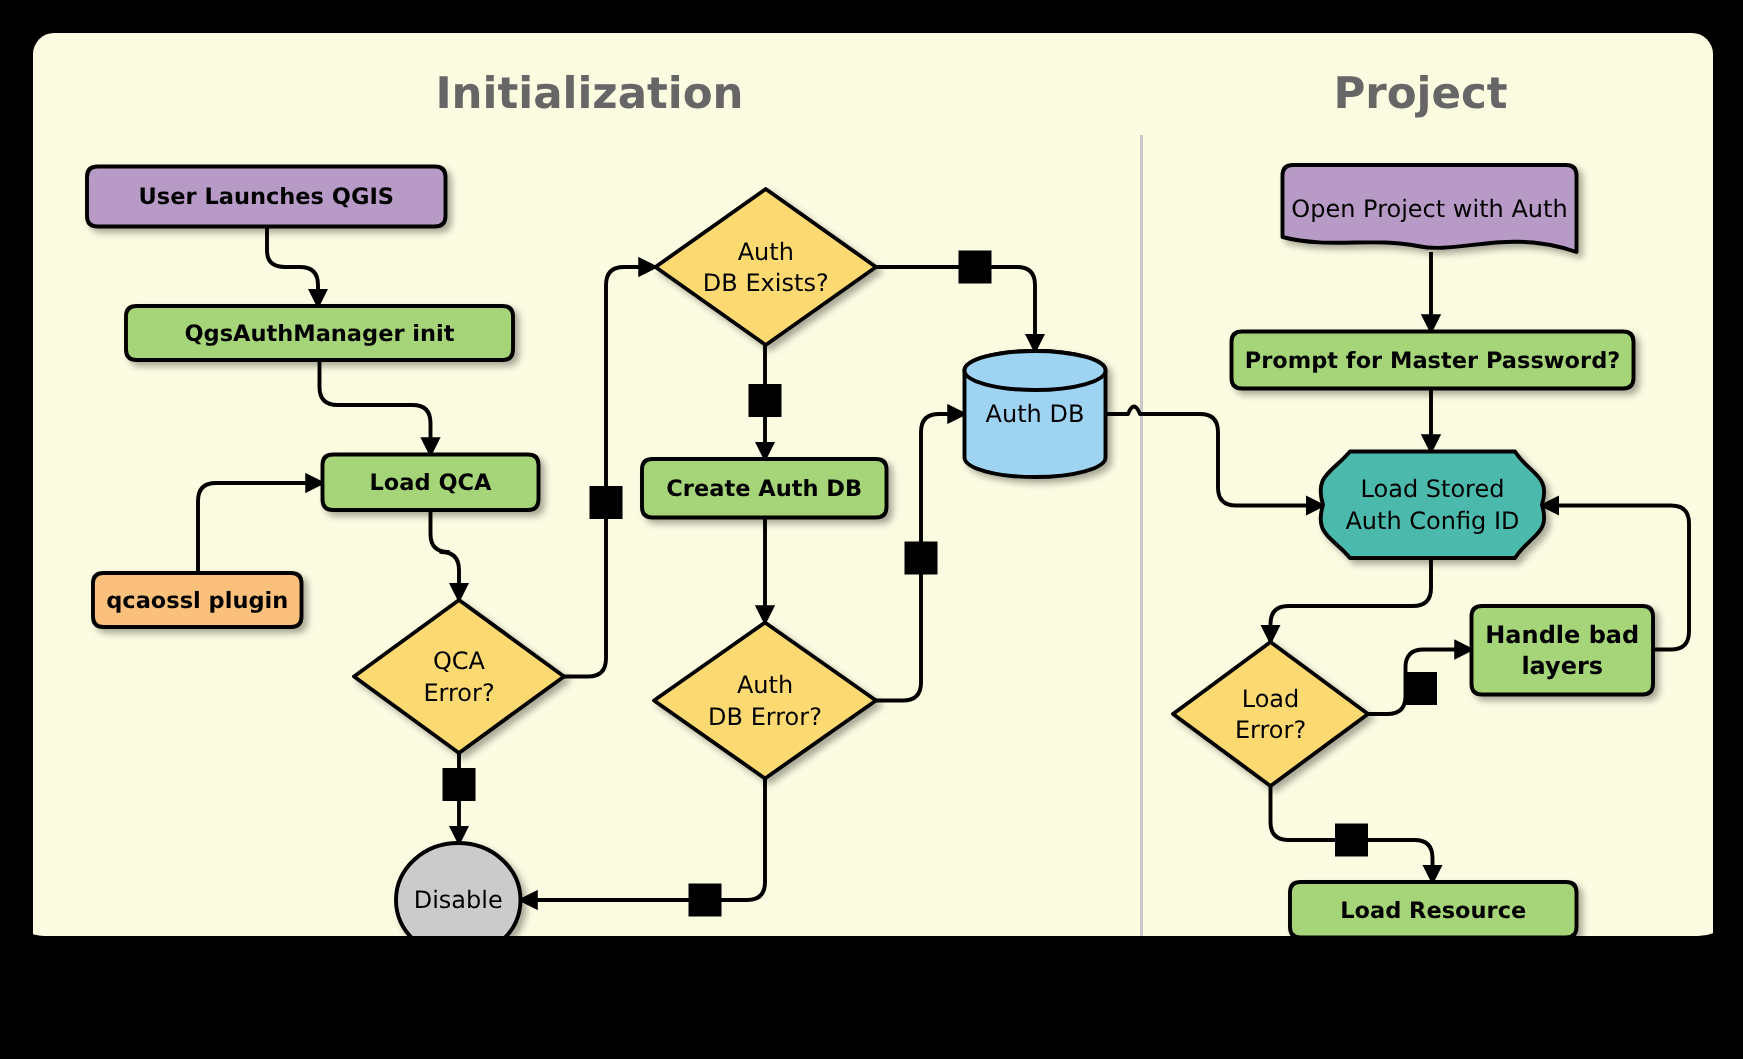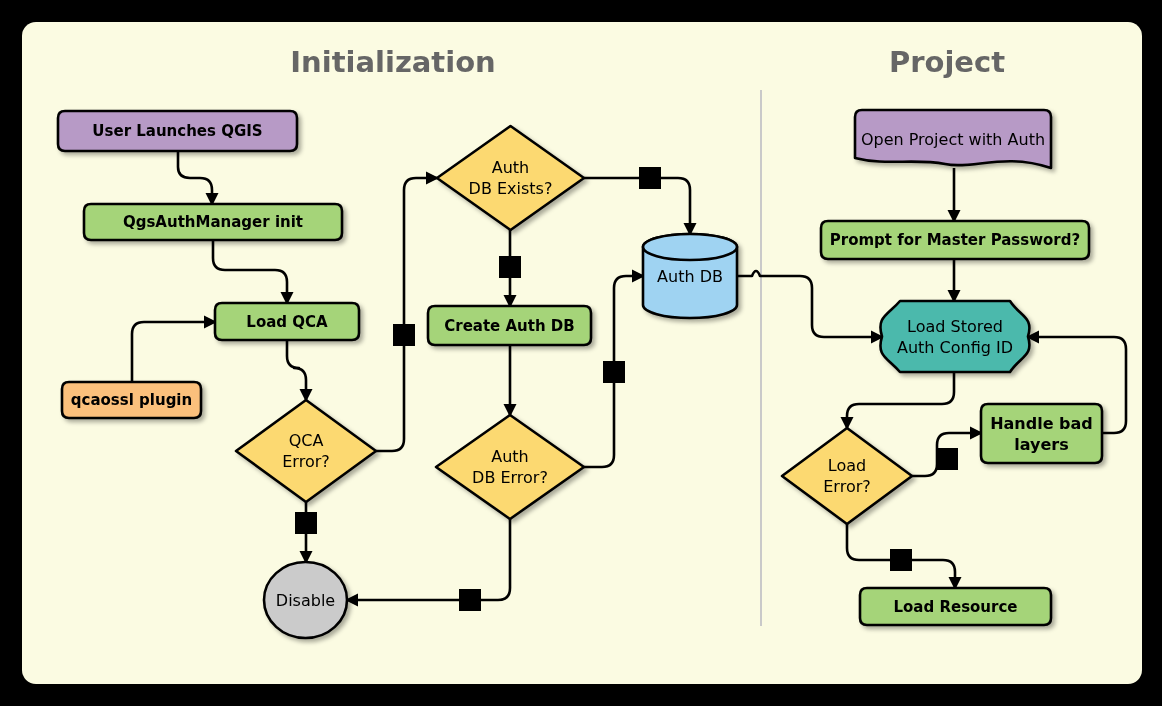--- a/index.html
+++ b/index.html
@@ -3,21 +3,21 @@
 <meta charset="utf-8">
 <style>
   html, body {
     margin: 0;
     padding: 0;
     background: #000000;
   }
   #stage {
     position: relative;
     width: 1162px;
-    height: 706px;
+    height: 624px;
     background: #000000;
     overflow: hidden;
     font-family: "DejaVu Sans", "Liberation Sans", sans-serif;
     border-radius: 30px;
   }
   #canvas-card {
     position: absolute;
     left: 22px;
     top: 22px;
     width: 1120px;

